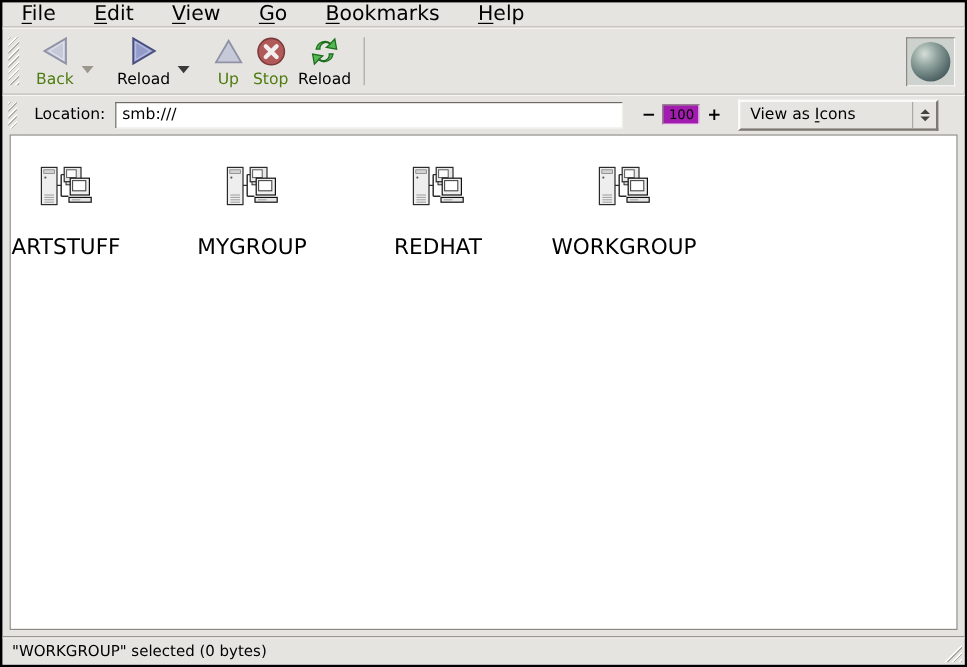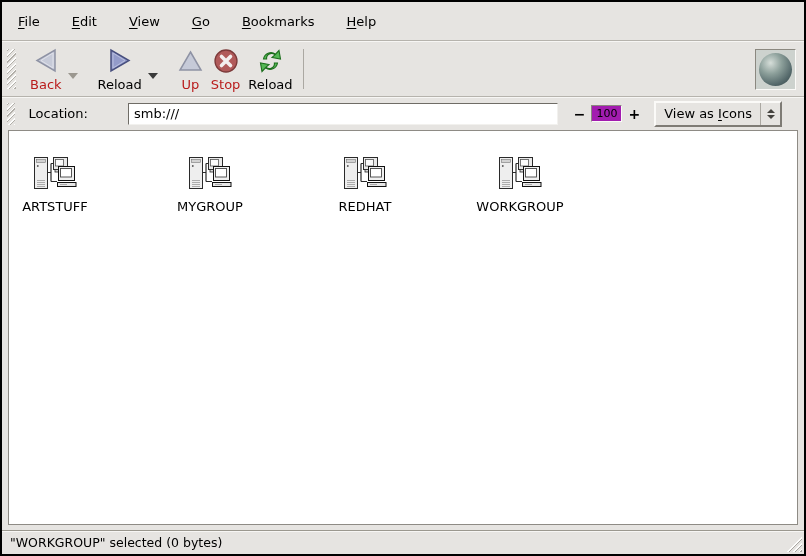--- a/index.html
+++ b/index.html
@@ -9,22 +9,22 @@
   .window{
     width:806px; height:556px;
     border:2px solid #000;
     background:#e6e4e1;
     display:flex; flex-direction:column;
     overflow:hidden;
   }
 
   
   .menubar{
-    height:38px; display:flex; align-items:center;
-    padding-left:10px; gap:20px; font-size:13px; flex:0 0 auto;
+    height:20px; display:flex; align-items:center;
+    padding-left:10px; gap:20px; font-size:17px; flex:0 0 auto;
   }
   .menu-item{ padding:2px 6px; cursor:default; }
   .mn{ text-decoration:underline; text-underline-offset:2px; }
 
   .bar-sep{
     height:2px; flex:0 0 auto;
     border-top:1px solid #b6b3ad; border-bottom:1px solid #f7f6f4;
   }
 
   
@@ -34,21 +34,21 @@
   }
   .grip{
     width:9px; height:40px; margin-right:10px;
     background:repeating-linear-gradient(135deg,#fdfdfc 0 1px,#b2afa9 1px 2px,#e6e4e1 2px 4px);
   }
   .tool-btn{
     display:flex; flex-direction:column; align-items:center;
     padding:1px 4px; font-size:13px; gap:2px; cursor:default;
   }
   .tool-btn .ticon{ height:28px; display:flex; align-items:center; justify-content:center; }
-  .lbl-disabled{ color:#b91c1c; }
+  .lbl-disabled{ color:#4d7c0f; }
   .chev{ width:0; height:0; border-left:5px solid transparent; border-right:5px solid transparent;
          border-top:6px solid #3a3a3a; margin:14px 10px 0 2px; }
   .chev.dis{ border-top-color:#9b978f; }
   .tool-sep{ width:1px; height:40px; background:#aba8a2; margin:0 12px 0 6px; }
   .spacer{ flex:1; }
 
   .throbber-frame{
     width:41px; height:41px; margin-right:2px;
     border:1px solid; border-color:#8b8880 #fbfaf8 #fbfaf8 #8b8880;
     background:#cdd2ce; display:flex; align-items:center; justify-content:center;
@@ -61,33 +61,33 @@
   
   .locationbar{
     height:31px; flex:0 0 auto;
     display:flex; align-items:center; padding:0 22px 0 5px; font-size:13px;
   }
   .locationbar .grip{ height:22px; margin-right:14px; }
   .loc-label{ margin-right:8px; }
   .loc-input{
     width:508px; height:22px; font:13px "DejaVu Sans","Liberation Sans",sans-serif;
     padding:1px 5px; background:#fff; outline:none;
-    border:1px solid; border-color:#6f6c66 #f2f1ee #f2f1ee #6f6c66;margin-left:32px;
+    border:1px solid; border-color:#6f6c66 #f2f1ee #f2f1ee #6f6c66;
   }
   .zoom-minus,.zoom-plus{ font-weight:bold; font-size:14px; padding:0 4px; margin-left:12px; cursor:default; }
   .zoom-plus{ margin-left:2px; }
   .zoom-level{
     display:inline-block; min-width:31px; text-align:center; font-size:11px;
     background:#a21caf; padding:1px 2px; margin-left:2px;
     border:1px solid; border-color:#8b8880 #fbfaf8 #fbfaf8 #8b8880;
   }
   .viewas{
     margin-left:10px; height:26px; display:flex; align-items:center;
     background:#e6e4e1; cursor:default;
-    border:2px solid; border-color:#fbfaf8 #7e7b75 #7e7b75 #fbfaf8;
+    border:2px solid; border-color:#fbfaf8 #7e7b75 #7e7b75 #fbfaf8;gap:39px;
   }
   .viewas-label{ padding:0 8px; white-space:pre; }
   .dd{ width:20px; height:100%; border-left:1px solid #aba8a2;
        display:flex; flex-direction:column; align-items:center; justify-content:center; gap:2px; }
   .dd i{ display:block; width:0; height:0; border-left:4px solid transparent; border-right:4px solid transparent; }
   .dd .up{ border-bottom:4px solid #44423e; }
   .dd .dn{ border-top:4px solid #44423e; }
 
   
   .content-wrap{ flex:1; padding:1px 6px 5px 6px; min-height:0; }
@@ -96,21 +96,21 @@
     border:1px solid #8e8b85;
     padding:25px 0 0 0;
     display:flex; flex-wrap:wrap; align-content:flex-start;
   }
   .icon-cell{
     width:92px; height:80px; margin-right:63px;
     display:flex; flex-direction:column; align-items:center; cursor:default;
   }
   .icon-cell:nth-child(4){ margin-right:0; }
   .icon-cell .glyph{ width:48px; height:40px; }
-  .icon-label{ font-size:13px; margin-top:3px; white-space:nowrap; }
+  .icon-label{ font-size:18px; margin-top:18px; white-space:nowrap; }
 
   
   .statusbar{
     height:24px; flex:0 0 auto; position:relative;
     border-top:1px solid #9b988f; box-shadow:inset 0 1px 0 #f7f6f4;
     display:flex; align-items:center; padding-left:8px; font-size:12.5px;
   }
   .resize-grip{
     position:absolute; right:2px; bottom:2px; width:16px; height:16px;
     background:repeating-linear-gradient(135deg,#fdfdfc 0 1px,#a8a5a0 1px 2px,#e6e4e1 2px 4px);

